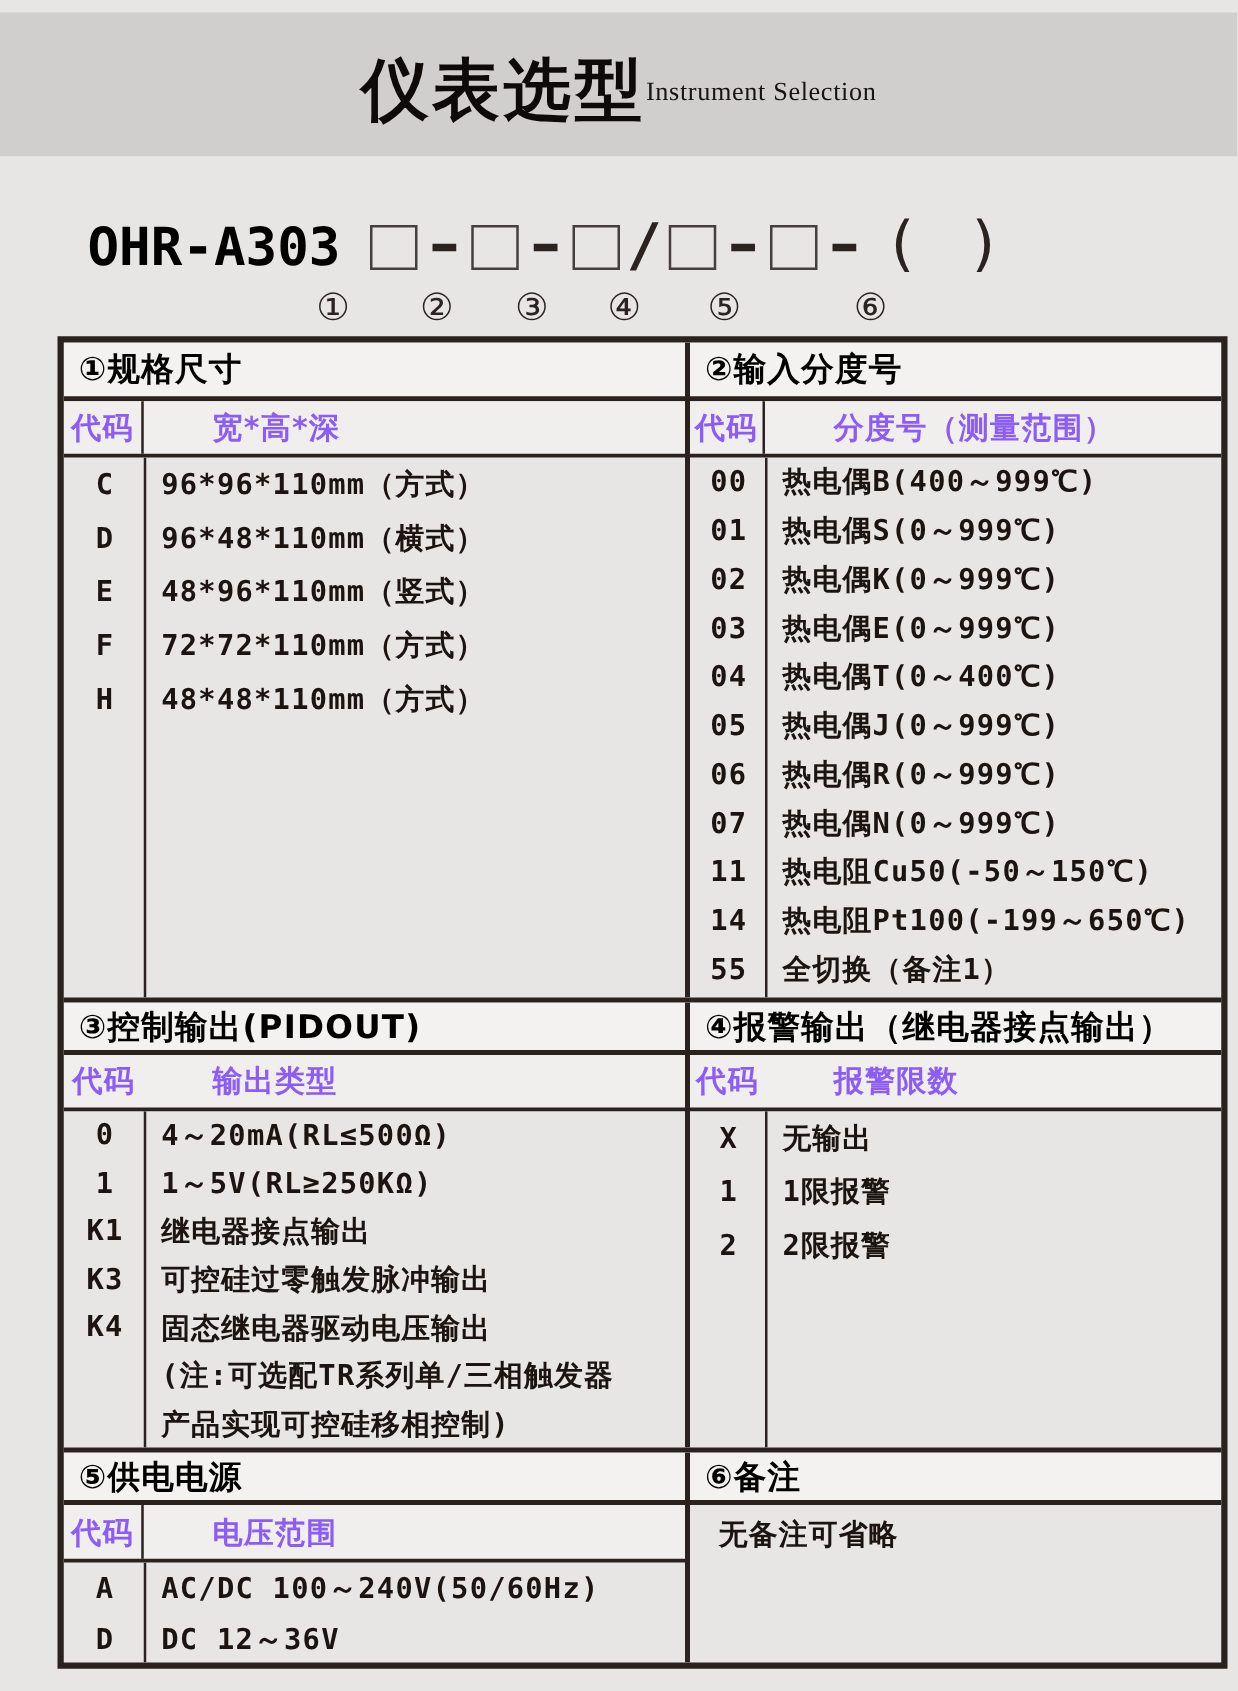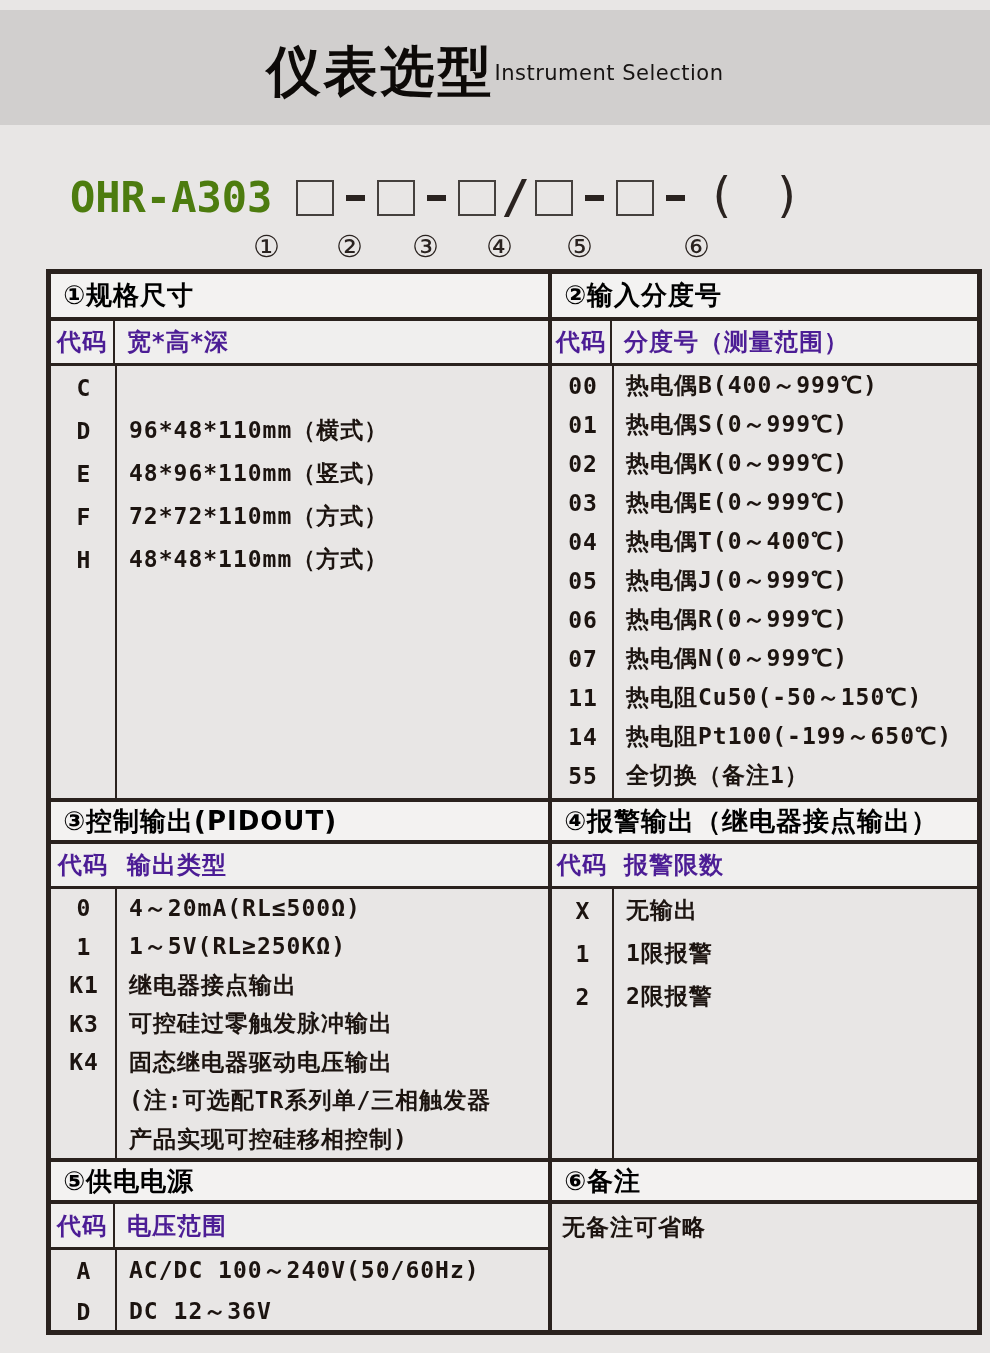--- a/index.html
+++ b/index.html
@@ -18,29 +18,30 @@
     display: flex; flex-direction: row; align-items: center; justify-content: center;
     padding-top: 10px;
   }
   .banner .title {
     font-size: 54px; font-weight: bold; letter-spacing: 3px; color: #0d0a08;
     line-height: 1.05;
   }
   .banner .subtitle {
     font-size: 21px; font-weight: normal; color: #171413; letter-spacing: 0.5px;
     margin-top: 1px;
+    font-family: Liberation Serif, serif;
   }
   .model-row {
     margin: 50px 0 0 70px;
     height: 46px;
     display: flex; align-items: center;
   }
   .model-prefix {
     font-family: "DejaVu Sans Mono", "Liberation Mono", monospace;
-    font-size: 42px; font-weight: bold; letter-spacing: 0px; color: #4d7c0f;
+    font-size: 42px; font-weight: bold; letter-spacing: 0px; color: #000000;
     margin-right: 24px; line-height: 1;
   }
   .code-box {
     width: 38px; height: 36px;
     border: 2px solid #45403d;
     background: transparent;
     flex: 0 0 auto;
   }
   .dash {
     width: 19px; height: 6px; background: #2a2320;
@@ -83,21 +84,21 @@
     display: flex; align-items: center;
     padding-left: 12px;
     font-size: 26px; font-weight: bold; letter-spacing: 1px; color: #000000;
   }
   .band2 .sec-header, .band3 .sec-header { flex: 0 0 42px; }
   .col-header {
     flex: 0 0 45px;
     background: #f0efee;
     border-bottom: 3px solid #2a221e;
     display: flex; align-items: stretch;
-    font-size: 24px; font-weight: bold; letter-spacing: 1px; color: #4c1d95;
+    font-size: 24px; font-weight: bold; letter-spacing: 1px; color: #8b5cf6; gap: 43px;
   }
   .band3 .col-header { flex: 0 0 46px; }
   .code-head {
     width: 64px; flex: 0 0 64px;
     display: flex; align-items: center; justify-content: center;
   }
   .pane-right .code-head { width: 60px; flex: 0 0 60px; }
   .col-divided .code-head { border-right: 2px solid #2a221e; }
   .val-head { display: flex; align-items: center; padding-left: 12px; }
   .sec-body {
@@ -107,21 +108,21 @@
   }
   .vdiv { position: absolute; left: 64px; top: 0; bottom: 0; width: 2px; background: #2a221e; }
   .pane-right .vdiv { left: 60px; }
   .row { display: flex; align-items: center; height: 43px; }
   .band1 .pane-right .row { height: 39px; }
   .band2 .pane-left .row { height: 38.5px; }
   .band3 .row { height: 41px; }
   .row .code { width: 66px; flex: 0 0 66px; text-align: center; }
   .pane-right .row .code { width: 62px; flex: 0 0 62px; }
   .row .val { padding-left: 12px; white-space: nowrap; }
-  .remark-body { padding: 8px 0 0 10px; }
+  .remark-body { padding: 8px 0 0 23px; }
 </style>
 </head>
 <body>
 
 <div class="banner">
   <div class="title">仪表选型</div>
   <div class="subtitle">Instrument Selection</div>
 </div>
 
 <div class="model-row">
@@ -156,20 +157,21 @@
     <div class="pane pane-left">
       <div class="sec-header">①规格尺寸</div>
       <div class="col-header col-divided">
         <span class="code-head">代码</span>
         <span class="val-head">宽*高*深</span>
       </div>
       <div class="sec-body">
         <div class="vdiv"></div>
         <div class="row">
             <span class="code">C</span>
+            <span class="val">96*96*110mm（方式）</span>
           </div>
         <div class="row">
             <span class="code">D</span>
             <span class="val">96*48*110mm（横式）</span>
           </div>
         <div class="row">
             <span class="code">E</span>
             <span class="val">48*96*110mm（竖式）</span>
           </div>
         <div class="row">

